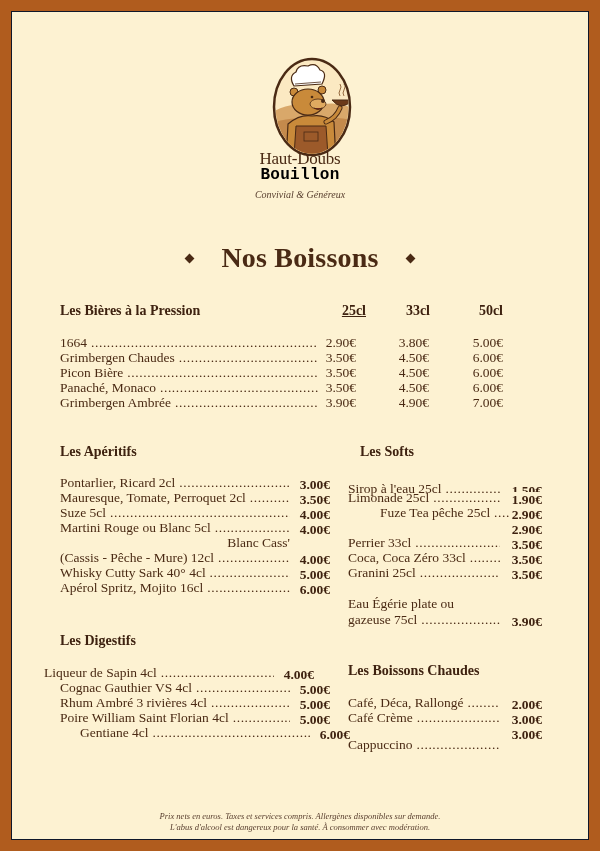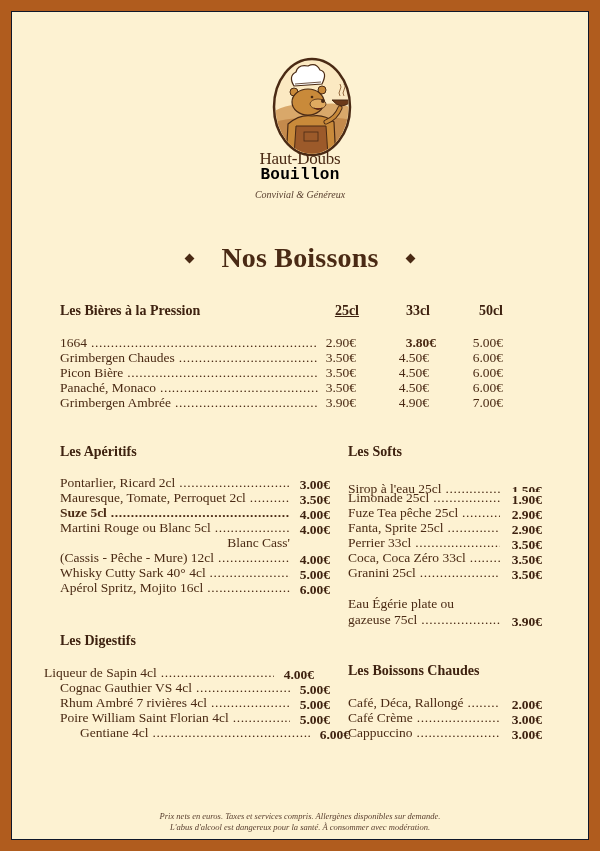--- a/index.html
+++ b/index.html
@@ -72,29 +72,29 @@
   <div class="brand brand-line2">Bouillon</div>
   <div class="brand brand-tag">Convivial &amp; Généreux</div>
 
   <div class="title-wrap">
     <span class="diamond"></span>
     <span class="title">Nos Boissons</span>
     <span class="diamond"></span>
   </div>
 
   <div class="section-title" style="left:48px; top:291px;">Les Bières à la Pression</div>
-  <div class="col-head" style="left:297px; top:291px;text-decoration:underline;">25cl</div>
+  <div class="col-head" style="left:304px; top:291px;text-decoration:underline;">25cl</div>
   <div class="col-head" style="left:368px; top:291px;">33cl</div>
   <div class="col-head" style="left:441px; top:291px;">50cl</div>
 
   <div>
     <div class="row" style="left:48px; top:323px; width:500px;">
       <span class="name" style="width:258px;">1664</span>
       <span class="bprice" style="left:236px;">2.90€</span>
-      <span class="bprice" style="left:316px;font-weight:bold;">3.80€</span>
+      <span class="bprice" style="left:309px;">3.80€</span>
       <span class="bprice" style="left:383px;">5.00€</span>
     </div>
     <div class="row" style="left:48px; top:338px; width:500px;">
       <span class="name" style="width:258px;">Grimbergen Chaudes</span>
       <span class="bprice" style="left:236px;">3.50€</span>
       <span class="bprice" style="left:309px;">4.50€</span>
       <span class="bprice" style="left:383px;">6.00€</span>
     </div>
     <div class="row" style="left:48px; top:353px; width:500px;">
       <span class="name" style="width:258px;">Picon Bière</span>
@@ -120,21 +120,21 @@
   <div>
     <div class="row" style="left:48px; top:463px; width:270px;">
       <span class="name" style="width:230px;">Pontarlier, Ricard 2cl</span>
       <span class="price" style="right:0;">3.00€</span>
     </div>
     <div class="row" style="left:48px; top:478px; width:270px;">
       <span class="name" style="width:230px;">Mauresque, Tomate, Perroquet 2cl</span>
       <span class="price" style="right:0;">3.50€</span>
     </div>
     <div class="row" style="left:48px; top:493px; width:270px;">
-      <span class="name" style="width:230px;font-weight:bold;">Suze 5cl</span>
+      <span class="name" style="width:230px;">Suze 5cl</span>
       <span class="price" style="right:0;">4.00€</span>
     </div>
     <div class="row" style="left:48px; top:508px; width:270px;">
       <span class="name" style="width:230px;">Martini Rouge ou Blanc 5cl</span>
       <span class="price" style="right:0;">4.00€</span>
     </div>
     <div class="row plain" style="left:48px; top:523px; width:270px;">
       <span class="name" style="width:230px;text-align:right;">Blanc Cass'</span>
     </div>
     <div class="row" style="left:48px; top:538px; width:270px;">
@@ -155,49 +155,48 @@
   <div>
     <div class="row" style="left:32px; top:653px; width:270px;">
       <span class="name" style="width:230px;">Liqueur de Sapin 4cl</span>
       <span class="price" style="right:0;">4.00€</span>
     </div>
     <div class="row" style="left:48px; top:668px; width:270px;">
       <span class="name" style="width:230px;">Cognac Gauthier VS 4cl</span>
       <span class="price" style="right:0;">5.00€</span>
     </div>
     <div class="row" style="left:48px; top:683px; width:270px;">
-      <span class="name" style="width:230px;">Rhum Ambré 7 rivières 4cl</span>
+      <span class="name" style="width:230px;">Rhum Ambré 3 rivières 4cl</span>
       <span class="price" style="right:0;">5.00€</span>
     </div>
     <div class="row" style="left:48px; top:698px; width:270px;">
       <span class="name" style="width:230px;">Poire William Saint Florian 4cl</span>
       <span class="price" style="right:0;">5.00€</span>
     </div>
     <div class="row" style="left:48px; top:713px; width:270px;margin-left:20px;">
       <span class="name" style="width:230px;">Gentiane 4cl</span>
       <span class="price" style="right:0;">6.00€</span>
     </div>
   </div>
 
-  <div class="section-title" style="left:336px; top:432px;">Les Softs</div>
+  <div class="section-title" style="left:348px; top:432px;">Les Softs</div>
   <div>
     <div class="row" style="left:336px; top:463px; width:194px;margin-top:6px;">
       <span class="name" style="width:152px;">Sirop à l'eau 25cl</span>
       <span class="price" style="right:0;">1.50€</span>
     </div>
     <div class="row" style="left:336px; top:478px; width:194px;">
       <span class="name" style="width:152px;">Limonade 25cl</span>
       <span class="price" style="right:0;">1.90€</span>
     </div>
     <div class="row" style="left:336px; top:493px; width:194px;">
-      <span class="name" style="width:152px;">Fuze Tea pêche 25cl</span>
+      <span class="name" style="width:152px;margin-left:32px;">Fuze Tea pêche 25cl</span>
       <span class="price" style="right:0;">2.90€</span>
     </div>
     <div class="row" style="left:336px; top:508px; width:194px;">
-      <span class="name" style="width:152px;">Fanta, Sprite 25cl</span>
       <span class="price" style="right:0;">2.90€</span>
     </div>
     <div class="row" style="left:336px; top:523px; width:194px;">
       <span class="name" style="width:152px;">Perrier 33cl</span>
       <span class="price" style="right:0;">3.50€</span>
     </div>
     <div class="row" style="left:336px; top:538px; width:194px;">
       <span class="name" style="width:152px;">Coca, Coca Zéro 33cl</span>
       <span class="price" style="right:0;">3.50€</span>
     </div>
@@ -218,20 +217,20 @@
   <div>
     <div class="row" style="left:336px; top:683px; width:194px;">
       <span class="name" style="width:152px;">Café, Déca, Rallongé</span>
       <span class="price" style="right:0;">2.00€</span>
     </div>
     <div class="row" style="left:336px; top:698px; width:194px;">
       <span class="name" style="width:152px;">Café Crème</span>
       <span class="price" style="right:0;">3.00€</span>
     </div>
     <div class="row" style="left:336px; top:713px; width:194px;">
-      <span class="name" style="width:152px;">Cappuccino</span>
+      <span class="name" style="width:152px;margin-top:12px;">Cappuccino</span>
       <span class="price" style="right:0;">3.00€</span>
     </div>
   </div>
 
   <div class="footer" style="top:799px;">Prix nets en euros. Taxes et services compris. Allergènes disponibles sur demande.</div>
   <div class="footer" style="top:810px;">L'abus d'alcool est dangereux pour la santé. À consommer avec modération.</div>
 </div>
 
 </body></html>

